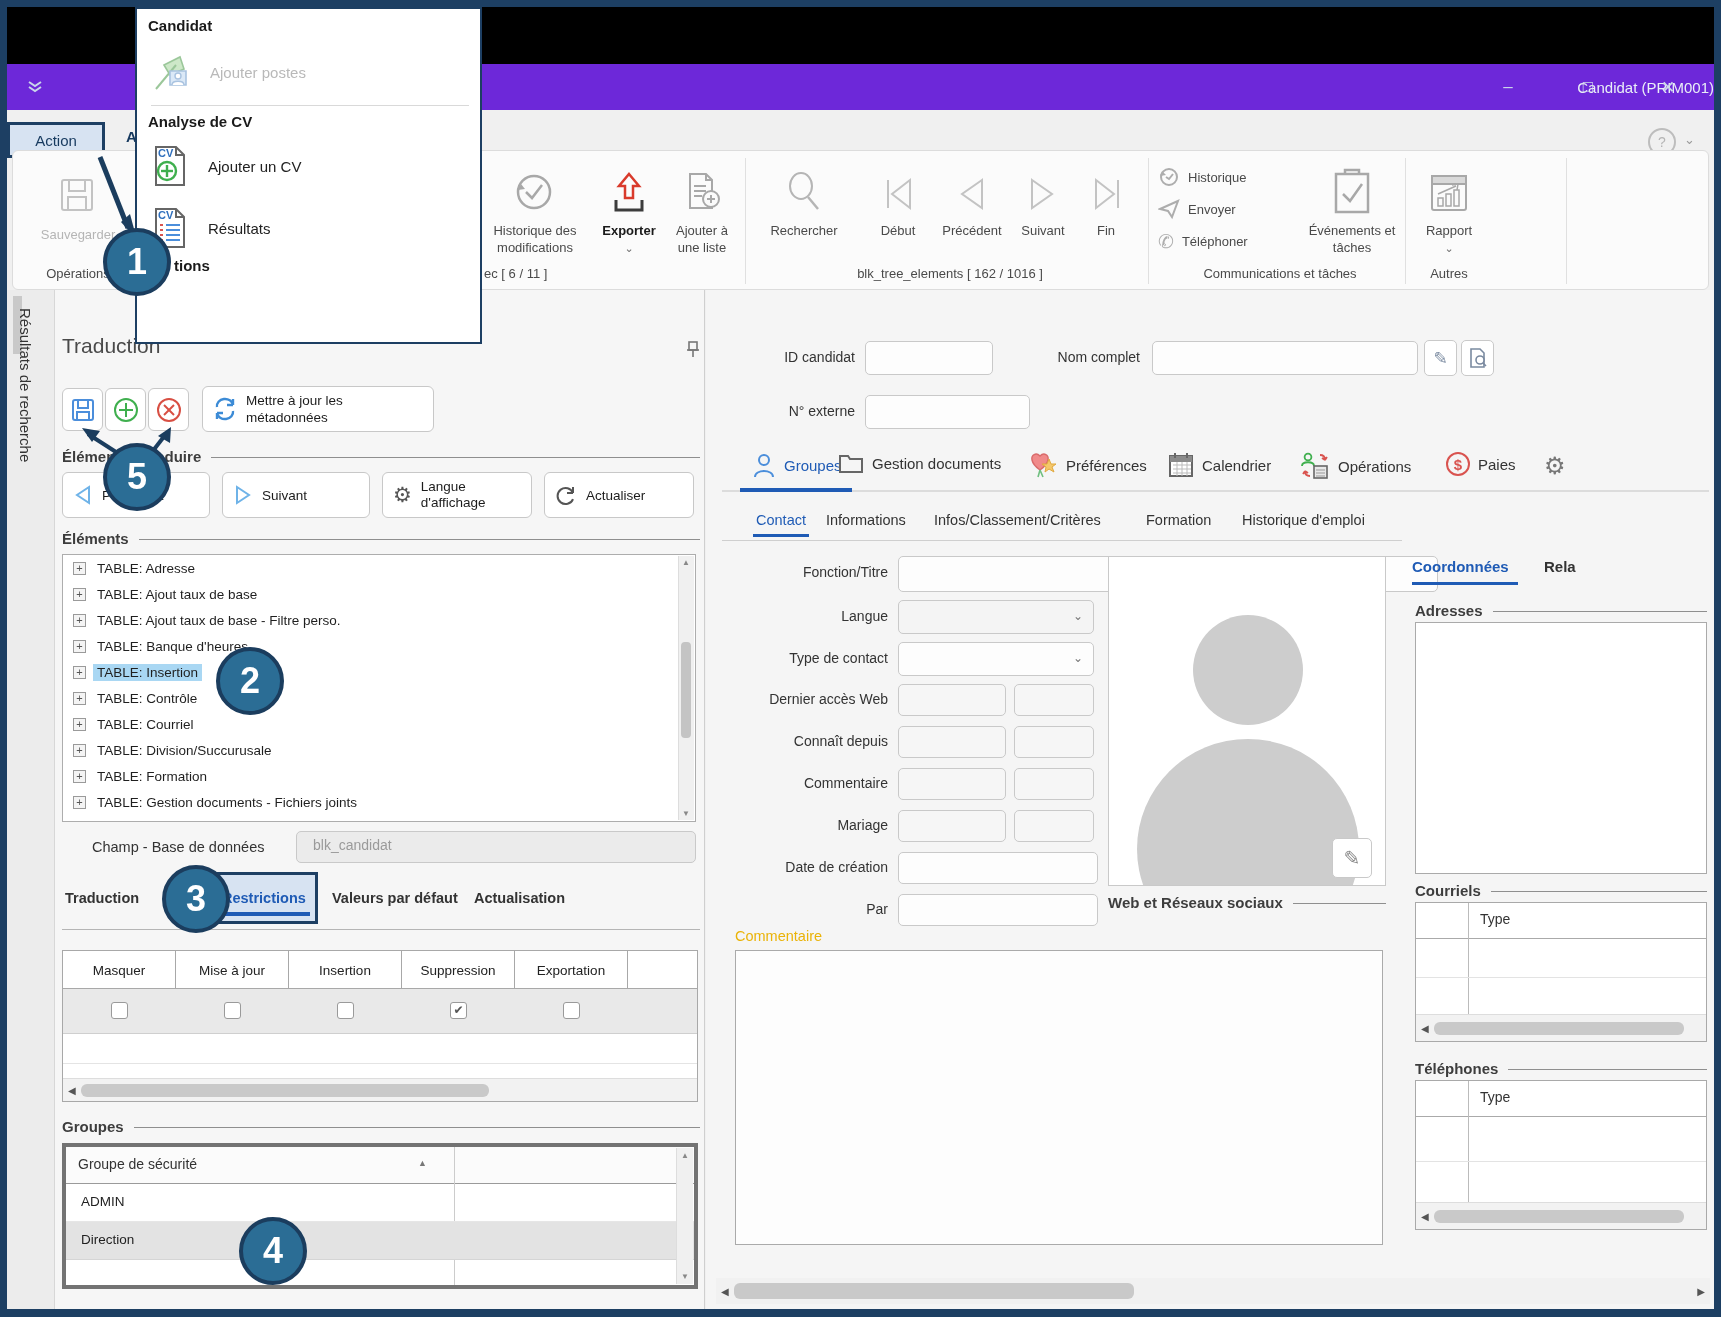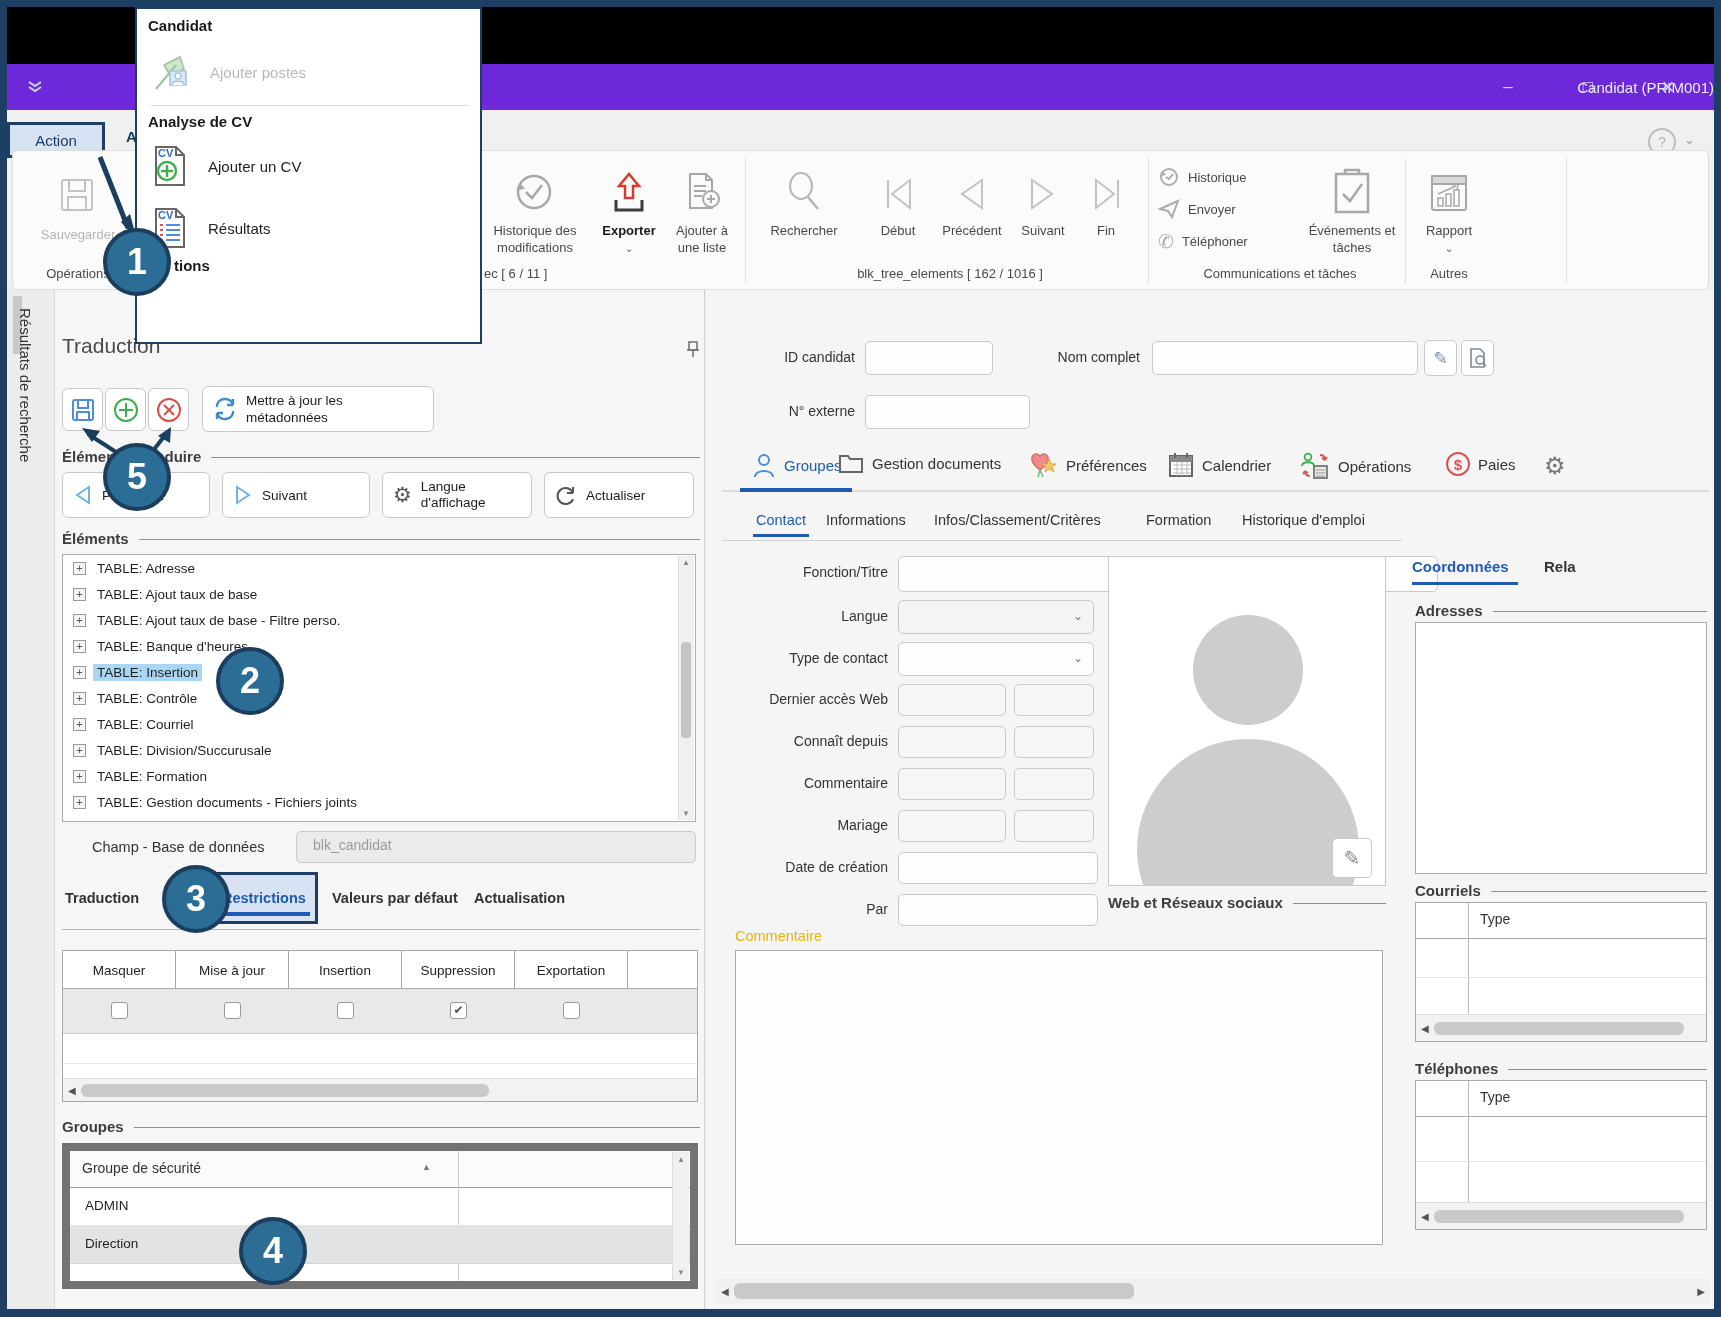--- a/index.html
+++ b/index.html
@@ -47,21 +47,21 @@
   .thumb{background:#c4c4c4;border-radius:4px;position:absolute}
   .sarw{position:absolute;font-size:8px;color:#888;left:3px}
   .inp{background:#fdfdfd;border:1px solid #c9c9c9;border-radius:5px;box-sizing:border-box}
   .inp.gray{background:#ebebeb;color:#9a9a9a;font-size:14px;padding:5px 16px}
   .ltab{font-size:14.5px;font-weight:bold;color:#333;cursor:pointer}
   .restr-box{left:208px;top:872px;width:110px;height:52px;background:#d7e3f2;border:3px solid #1d3f63;box-sizing:border-box}
   .grid{left:62px;top:950px;width:636px;height:152px;background:#fff;border:1px solid #a8a8a8;box-sizing:border-box}
   .gh{position:absolute;top:0;height:38px;border-right:1px solid #a8a8a8;box-sizing:border-box;display:flex;align-items:center;justify-content:center;font-size:13.5px;color:#222}
   .chkrow{position:absolute;left:0;top:38px;width:100%;height:44px;background:#e9e9e9;border-bottom:1px solid #cfcfcf}
   .chk{position:absolute;top:13px;width:17px;height:17px;background:#fff;border:1px solid #9a9a9a;border-radius:3px;box-sizing:border-box;font-size:12px;line-height:15px;text-align:center;color:#555;cursor:pointer}
-  .groupsbox{left:62px;top:1143px;width:636px;height:146px;background:#fff;border:8px solid #737373;box-sizing:border-box}
+  .groupsbox{left:62px;top:1143px;width:636px;height:146px;background:#fff;border:4px solid #737373;box-sizing:border-box}
   
   .rpanel{left:706px;top:290px;width:1008px;height:1019px;background:#f5f5f5}
   .flabel{font-size:14px;color:#333;text-align:right}
   .mini-btn{width:33px;height:36px;background:#fff;border:1px solid #c9c9c9;border-radius:5px;box-sizing:border-box;display:flex;align-items:center;justify-content:center;cursor:pointer;color:#7a8aa0}
   .mtab{display:flex;align-items:center;gap:8px;font-size:15px;color:#333;cursor:pointer}
   .mtab.active{color:#1f5bb5}
   .stab{font-size:14.5px;color:#333;cursor:pointer}
   .stab.active{color:#1f5bb5}
   .sel-chev{position:absolute;right:10px;top:8px;color:#777;font-size:12px}
   .photo{left:1108px;top:556px;width:278px;height:330px;background:#fff;border:1px solid #c9c9c9;box-sizing:border-box;overflow:hidden}

